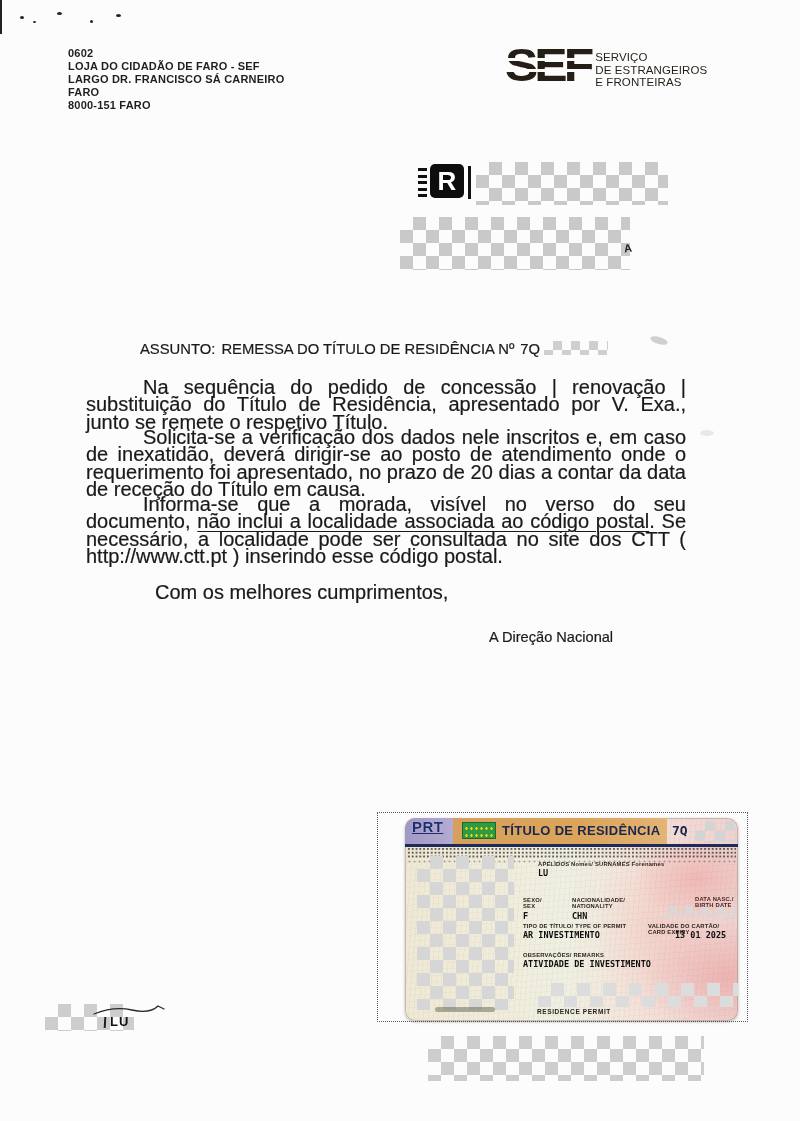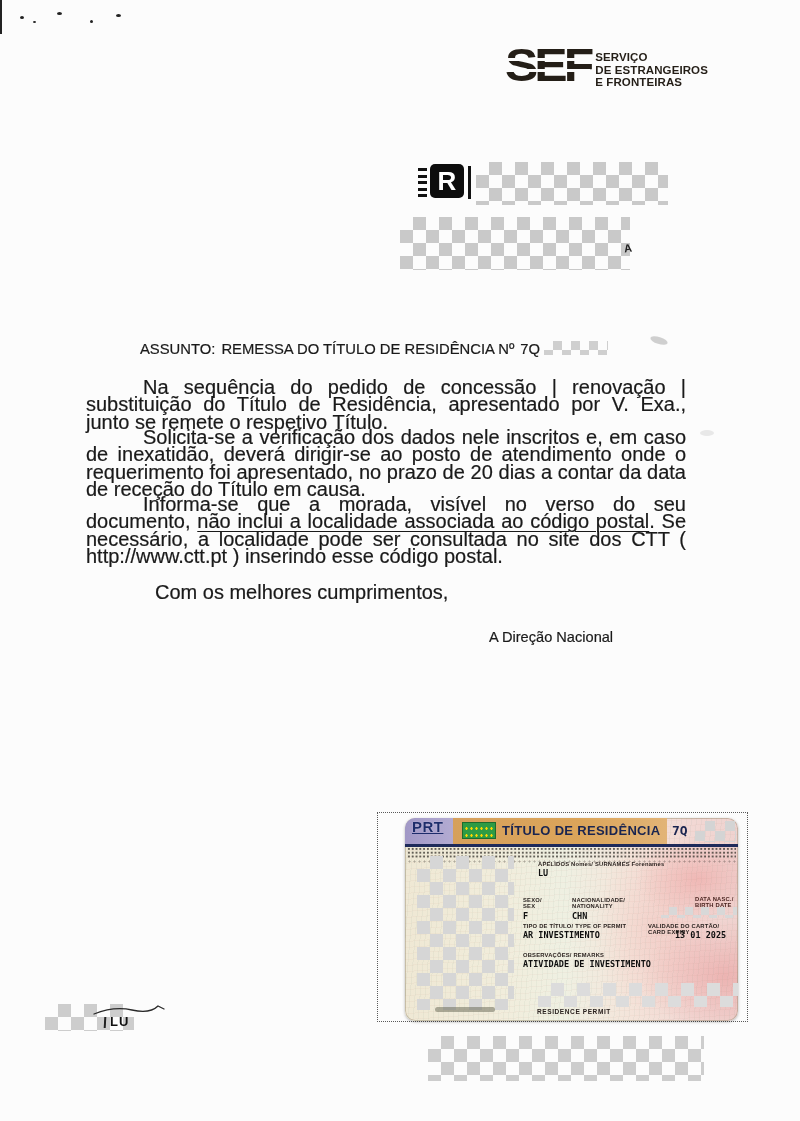--- a/index.html
+++ b/index.html
@@ -15,21 +15,21 @@
   
   .speck{position:absolute;background:#222;border-radius:50%;}
   .smudge{position:absolute;background:#9a9a9a;opacity:.45;border-radius:50%;}
   
   .sender{left:68px;top:47px;font-size:11px;font-weight:700;line-height:13px;letter-spacing:.2px;color:#1f1f1f;}
   
   .seflogo{left:505px;top:42px;display:flex;align-items:flex-start;color:#241e17;}
   .sef-acronym-wrap{position:relative;}
   .sef-acronym{font-size:50px;font-weight:700;letter-spacing:-4px;line-height:46px;transform:scaleY(.92);}
   .sef-slit{position:absolute;left:0;background:#fcfcfc;height:2.5px;}
-  .sef-name{margin-left:5px;margin-top:9px;font-size:11.5px;font-weight:700;line-height:12.5px;letter-spacing:.1px;}
+  .sef-name{margin-left:5px;margin-top:9px;font-size:11.5px;font-weight:400;line-height:12.5px;letter-spacing:.1px;}
   
   .rm-dashes{left:418px;top:168px;display:flex;flex-direction:column;gap:3.5px;}
   .rm-dashes i{display:block;width:9px;height:3px;background:#111;}
   .rm-box{left:430px;top:164px;width:34px;height:34px;background:#0d0d0d;border-radius:5px;
           display:flex;align-items:center;justify-content:center;color:#fff;font-size:26px;font-weight:700;}
   .rm-bar{left:468px;top:166px;width:3px;height:33px;background:#111;}
   
   .letter-text{-webkit-text-stroke:.2px #1a1a1a;}
   .subject{left:140px;top:341px;font-size:14.8px;white-space:nowrap;}
   .subject .und{text-underline-offset:2.5px;text-decoration-thickness:1.3px;}
@@ -83,20 +83,27 @@
 
   <div class="speck" style="left:0;top:0;width:2px;height:34px;border-radius:0;"></div>
   <div class="speck" style="left:20px;top:16px;width:4px;height:3px;"></div>
   <div class="speck" style="left:33px;top:21px;width:3px;height:2px;"></div>
   <div class="speck" style="left:57px;top:12px;width:5px;height:3px;"></div>
   <div class="speck" style="left:90px;top:20px;width:3px;height:3px;"></div>
   <div class="speck" style="left:116px;top:14px;width:5px;height:3px;"></div>
   <div class="smudge" style="left:650px;top:337px;width:18px;height:7px;transform:rotate(18deg);"></div>
   <div class="smudge" style="left:700px;top:430px;width:14px;height:6px;opacity:.2;"></div>
 
+  <div class="abs sender">
+    <div>0602</div>
+    <div>LOJA DO CIDADÃO DE FARO - SEF</div>
+    <div>LARGO DR. FRANCISCO SÁ CARNEIRO</div>
+    <div>FARO</div>
+    <div>8000-151 FARO</div>
+  </div>
 
   <div class="abs seflogo">
     <div class="sef-acronym-wrap">
       <div class="sef-acronym">SEF</div>
       <div class="sef-slit" style="top:16px;width:100%;"></div>
       <div class="sef-slit" style="top:27px;width:100%;"></div>
     </div>
     <div class="sef-name">
       <div>SERVIÇO</div>
       <div>DE ESTRANGEIROS</div>

